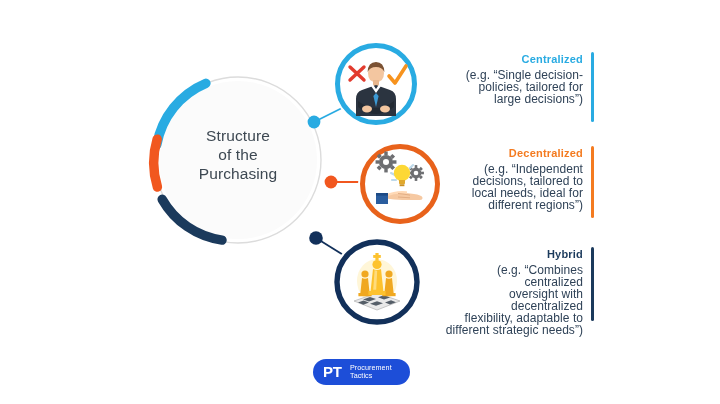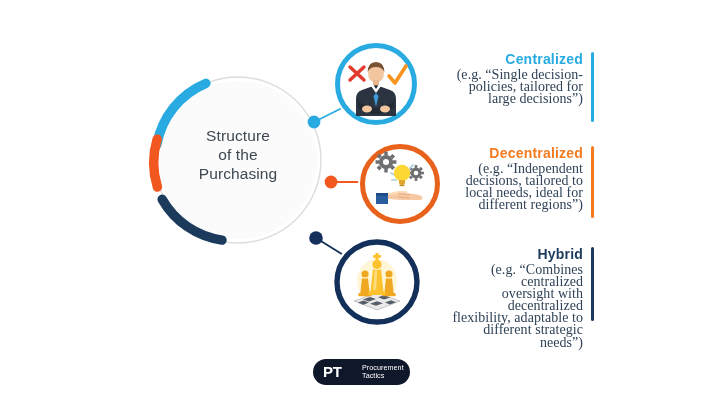--- a/index.html
+++ b/index.html
@@ -30,62 +30,60 @@
   .bubble svg{position:absolute;left:0;top:0;}
 
   #bub-centralized{left:333px;top:41px;width:86px;height:86px;}
   #bub-decentralized{left:358px;top:142px;width:84px;height:84px;}
   #bub-hybrid{left:332px;top:237px;width:90px;height:90px;}
 
   
   .panel{position:absolute;text-align:right;padding-right:11px;}
   .panel .ttl{
     font-weight:bold;
-    font-size:14px;
+    font-size:11px;
     letter-spacing:.2px;
     margin-bottom:3px;
     line-height:14px;
   }
   .panel .body{
-    font-size:14px;
+    font-size:12px;
     line-height:12.1px;
     color:#2f4257;
     letter-spacing:.05px;
-    font-family:Liberation Serif, serif;
   }
   .accent{position:absolute;right:0;top:0;width:3.5px;border-radius:2px;}
 
   #panel-centralized{left:452px;top:52px;width:131px;}
   #panel-centralized .ttl{color:#29abe2;}
   #panel-centralized .accent{height:70px;background:#29abe2;}
 
   #panel-decentralized{left:452px;top:146px;width:131px;}
   #panel-decentralized .ttl{color:#f47b20;}
   #panel-decentralized .accent{height:72px;background:#f47b20;}
 
   #panel-hybrid{left:437px;top:247px;width:146px;}
   #panel-hybrid .ttl{color:#1b3a5c;}
   #panel-hybrid .accent{height:74px;background:#1b3a5c;}
 
   
   #logo{
     position:absolute;left:313px;top:359px;
     width:97px;height:26px;border-radius:13px;
-    background:#0f172a;
+    background:#1d4ed8;
   }
   #logo-pt{
     position:absolute;left:10px;top:5px;
     color:#ffffff;font-weight:bold;font-size:15px;line-height:16px;
     letter-spacing:-.3px;
   }
   #logo-txt{
     position:absolute;left:37px;top:5px;
     color:#ffffff;font-size:7.2px;line-height:8.4px;
     letter-spacing:.05px;
-    margin-left:12px;
   }
 </style>
 </head>
 <body>
 
 <div id="stage">
 
   <div id="hub">
     <svg width="220" height="220" viewBox="0 0 220 220">
 

